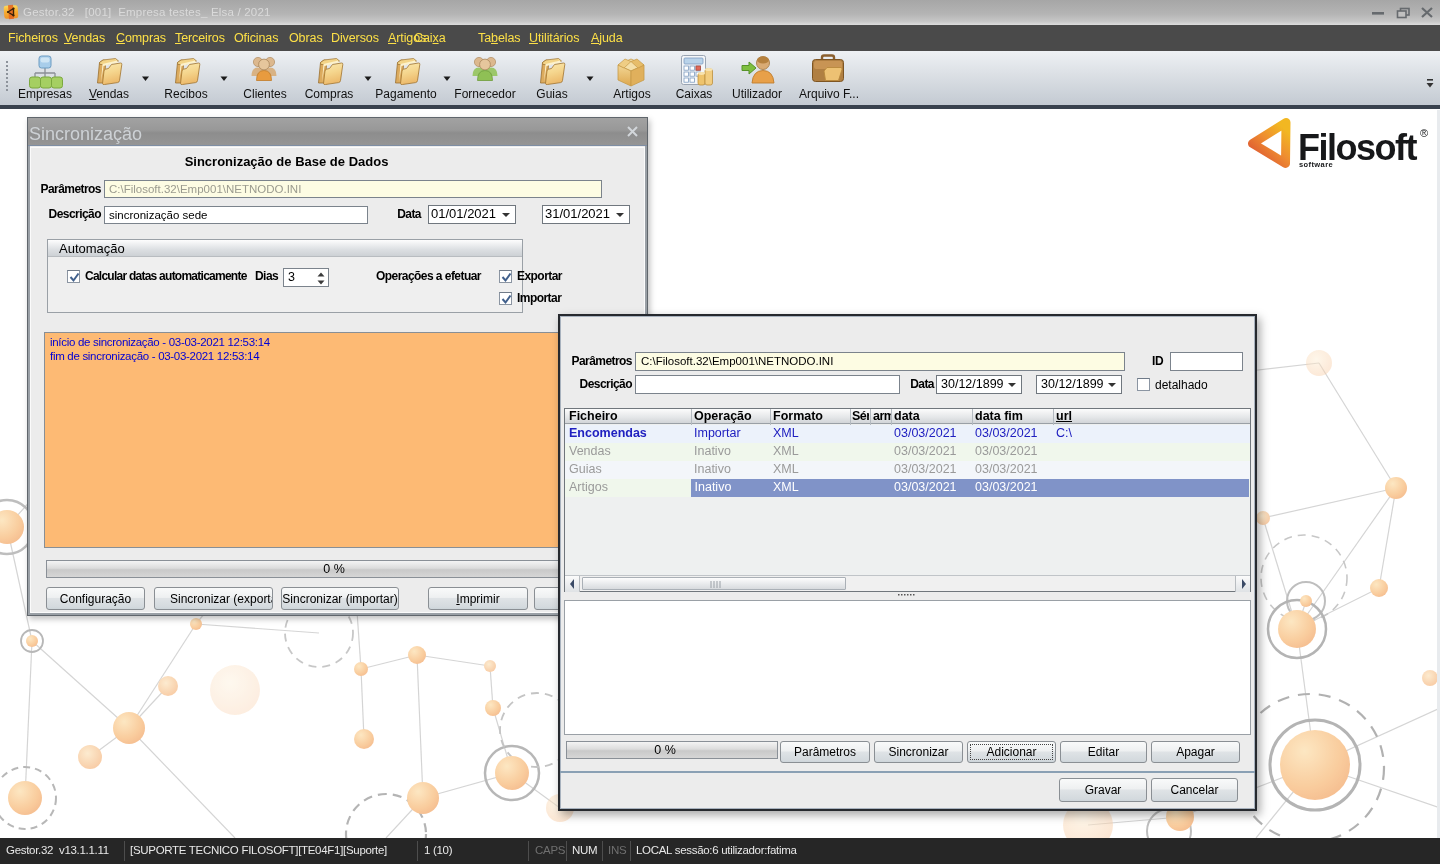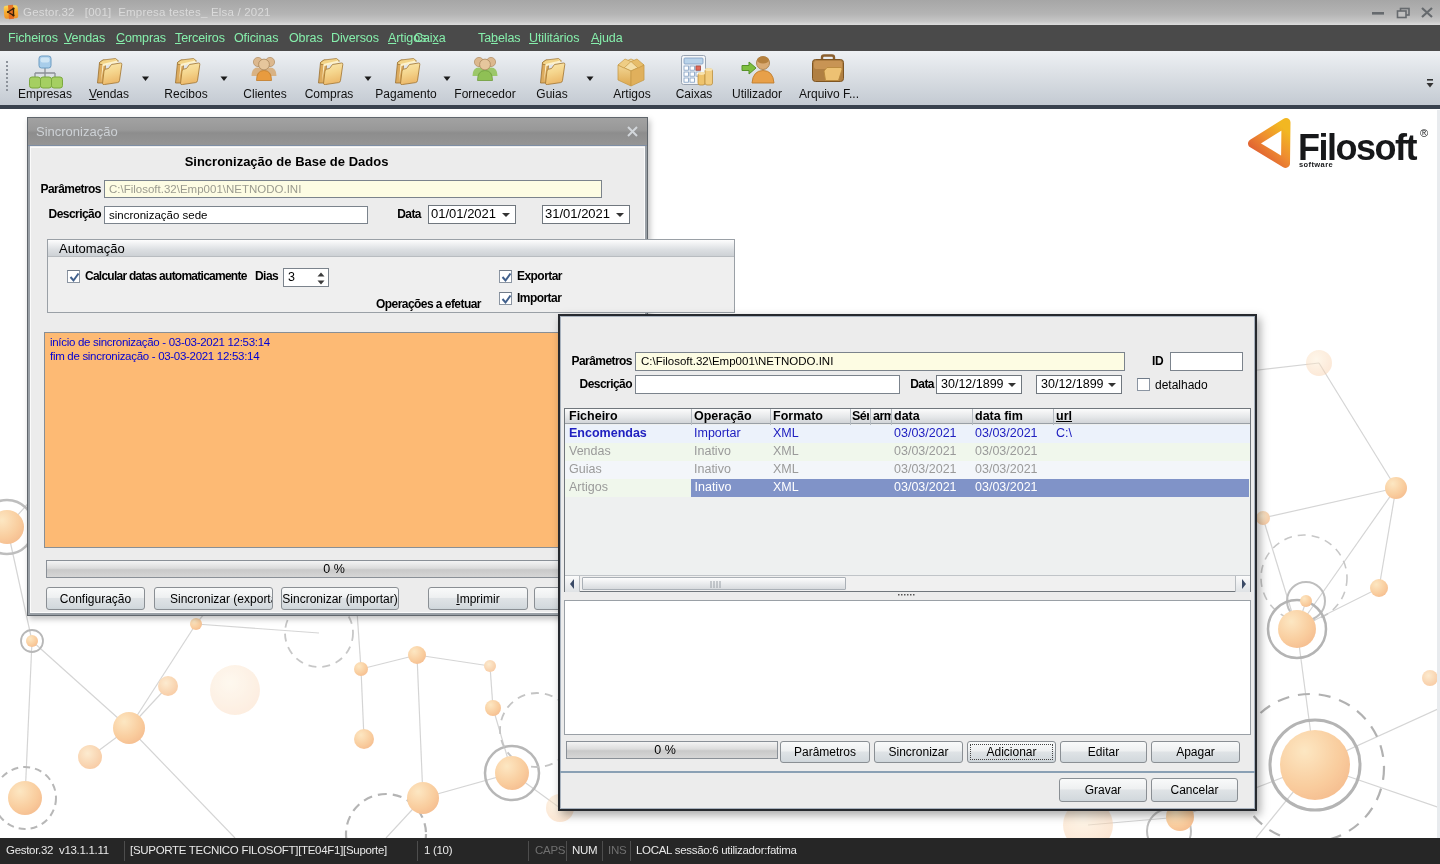--- a/index.html
+++ b/index.html
@@ -5,21 +5,21 @@
   * { margin:0; padding:0; box-sizing:border-box; }
   html,body { width:1440px; height:864px; overflow:hidden; font-family:"Liberation Sans", sans-serif; }
   body { position:relative; background:#fff; }
   .abs { position:absolute; }
 
   
   #titlebar { left:0; top:0; width:1440px; height:25px;
     background:linear-gradient(#a6a6a6, #b4b4b4 55%, #c6c6c6 85%, #dddddd); }
   #titlebar .ttext { position:absolute; left:23px; top:6px; font-size:11.5px; color:#dadada; letter-spacing:0.2px; }
   #menubar { left:0; top:25px; width:1440px; height:26px; background:#4a4a4a; }
-  .mitem { position:absolute; top:6px; font-size:12.5px; letter-spacing:-0.1px; color:#86efac; }
+  .mitem { position:absolute; top:6px; font-size:12.5px; letter-spacing:-0.1px; color:#fde047; }
   #toolbar { left:0; top:51px; width:1440px; height:58px;
     background:linear-gradient(#eef1f4, #dde1e6 40%, #ccd2d9 80%, #c4cad2);
     border-bottom:4px solid #39424e; }
   .tlabel { position:absolute; top:36px; font-size:12px; color:#111; text-align:center; transform:translateX(-50%); white-space:nowrap; }
   #statusbar { left:0; top:838px; width:1440px; height:26px; background:#262626; color:#e8e8e8; font-size:11.5px; letter-spacing:-0.3px; }
   #statusbar span { position:absolute; top:6px; white-space:nowrap; }
   #statusbar .sep { position:absolute; top:3px; width:1px; height:20px; background:#4d4d4d; }
 
   
   .field { position:absolute; background:#fff; border:1px solid #7b838c; font-size:11.5px; color:#000; white-space:nowrap; }
@@ -347,50 +347,50 @@
   <div class="sep" style="left:124px;"></div>
   <div class="sep" style="left:417px;"></div>
   <div class="sep" style="left:528px;"></div>
   <div class="sep" style="left:566px;"></div>
   <div class="sep" style="left:602px;"></div>
   <div class="sep" style="left:630px;"></div>
 </div>
 
 <div id="dlg1" class="abs" style="left:27px; top:117px; width:621px; height:499px; border:1px solid #60666c; background:#ececec; box-shadow:inset 0 0 0 2px #9aa0a6, 2px 3px 6px rgba(0,0,0,0.25);">
   <div class="abs" style="left:0; top:0; width:619px; height:28px; background:linear-gradient(#a2a2a2, #989898 45%, #8d8d8d 55%, #959595); border-bottom:1px solid #7e8ea4;">
-    <span style="position:absolute; left:8px; top:6px; font-size:13px; color:#cdd1d5;">Sincronização</span>
+    <span style="position:absolute; left:1px; top:6px; font-size:18px; color:#cdd1d5;">Sincronização</span>
     <svg width="11" height="11" style="position:absolute; right:9px; top:8px;">
         <path d="M1 1 L10 10 M10 1 L1 10" stroke="#d2d6da" stroke-width="2"></path>
       </svg>
   </div>
   <div class="abs" style="left:2px; top:29px; width:615px; height:466px; border:1px solid #fbfbfb; background:#ececec;"></div>
   <div class="abs" style="left:0; top:36px; width:517px; text-align:center; font-size:13px; font-weight:bold; color:#000;">Sincronização de Base de Dados</div>
   <span class="rlbl" style="left:0px; width:73px; top:64px;">Parâmetros</span>
   <div class="field yellow" style="left:76px; top:62px; width:498px; height:18px; line-height:16px; padding-left:4px; color:#9b9b8f;">C:\Filosoft.32\Emp001\NETNODO.INI</div>
   <span class="rlbl" style="left:0px; width:73px; top:89px;">Descrição</span>
   <div class="field" style="left:76px; top:88px; width:264px; height:18px; line-height:16px; padding-left:4px;">sincronização sede</div>
   <span class="rlbl" style="left:343px; width:50px; top:89px;">Data</span>
   <div class="dcombo" style="left:400px; top:87px; width:88px; height:19px; line-height:16px; padding-left:2px; font-size:13px;">01/01/2021<span class="dar"></span></div>
   <div class="dcombo" style="left:514px; top:87px; width:88px; height:19px; line-height:16px; padding-left:2px; font-size:13px;">31/01/2021<span class="dar"></span></div>
 
-  <div class="abs" style="left:19px; top:121px; width:688px; height:74px; border:1px solid #9aa0a6; background:#efefef;">
+  <div class="abs" style="left:19px; top:121px; width:476px; height:74px; border:1px solid #9aa0a6; background:#efefef;">
     <div style="height:17px; background:linear-gradient(#fdfdfd,#dcdfe2 60%,#cdd1d5); border-bottom:1px solid #b8bcc0; font-size:13px; padding:1px 0 0 11px;">Automação</div>
     <div class="cb" style="left:19px; top:30px;">
         <svg width="13" height="13">
           <path d="M2.5 6 L5.5 9.5 L10.5 2.5" stroke="#41608c" stroke-width="2" fill="none"></path>
         </svg>
       </div>
     <span class="lbl" style="left:37px; top:29px; letter-spacing:-0.75px;">Calcular datas automaticamente</span>
     <span class="lbl" style="left:207px; top:29px;">Dias</span>
     <div class="field" style="left:235px; top:28px; width:46px; height:19px; line-height:17px; padding-left:4px; font-size:12.5px;">3</div>
     <svg width="12" height="17" style="position:absolute; left:267px; top:30px;">
         <path d="M6 2.5 L9.5 6.5 L2.5 6.5 Z" fill="#3a3a3a"></path>
         <path d="M6 14.5 L9.5 10.5 L2.5 10.5 Z" fill="#3a3a3a"></path>
       </svg>
-    <span class="lbl" style="left:328px; top:29px;margin-top:28px;">Operações a efetuar</span>
+    <span class="lbl" style="left:328px; top:29px;">Operações a efetuar</span>
     <div class="cb" style="left:451px; top:30px;">
         <svg width="13" height="13">
           <path d="M2.5 6 L5.5 9.5 L10.5 2.5" stroke="#41608c" stroke-width="2" fill="none"></path>
         </svg>
       </div>
     <span class="lbl" style="left:469px; top:29px;">Exportar</span>
     <div class="cb" style="left:451px; top:52px;">
         <svg width="13" height="13">
           <path d="M2.5 6 L5.5 9.5 L10.5 2.5" stroke="#41608c" stroke-width="2" fill="none"></path>
         </svg>

